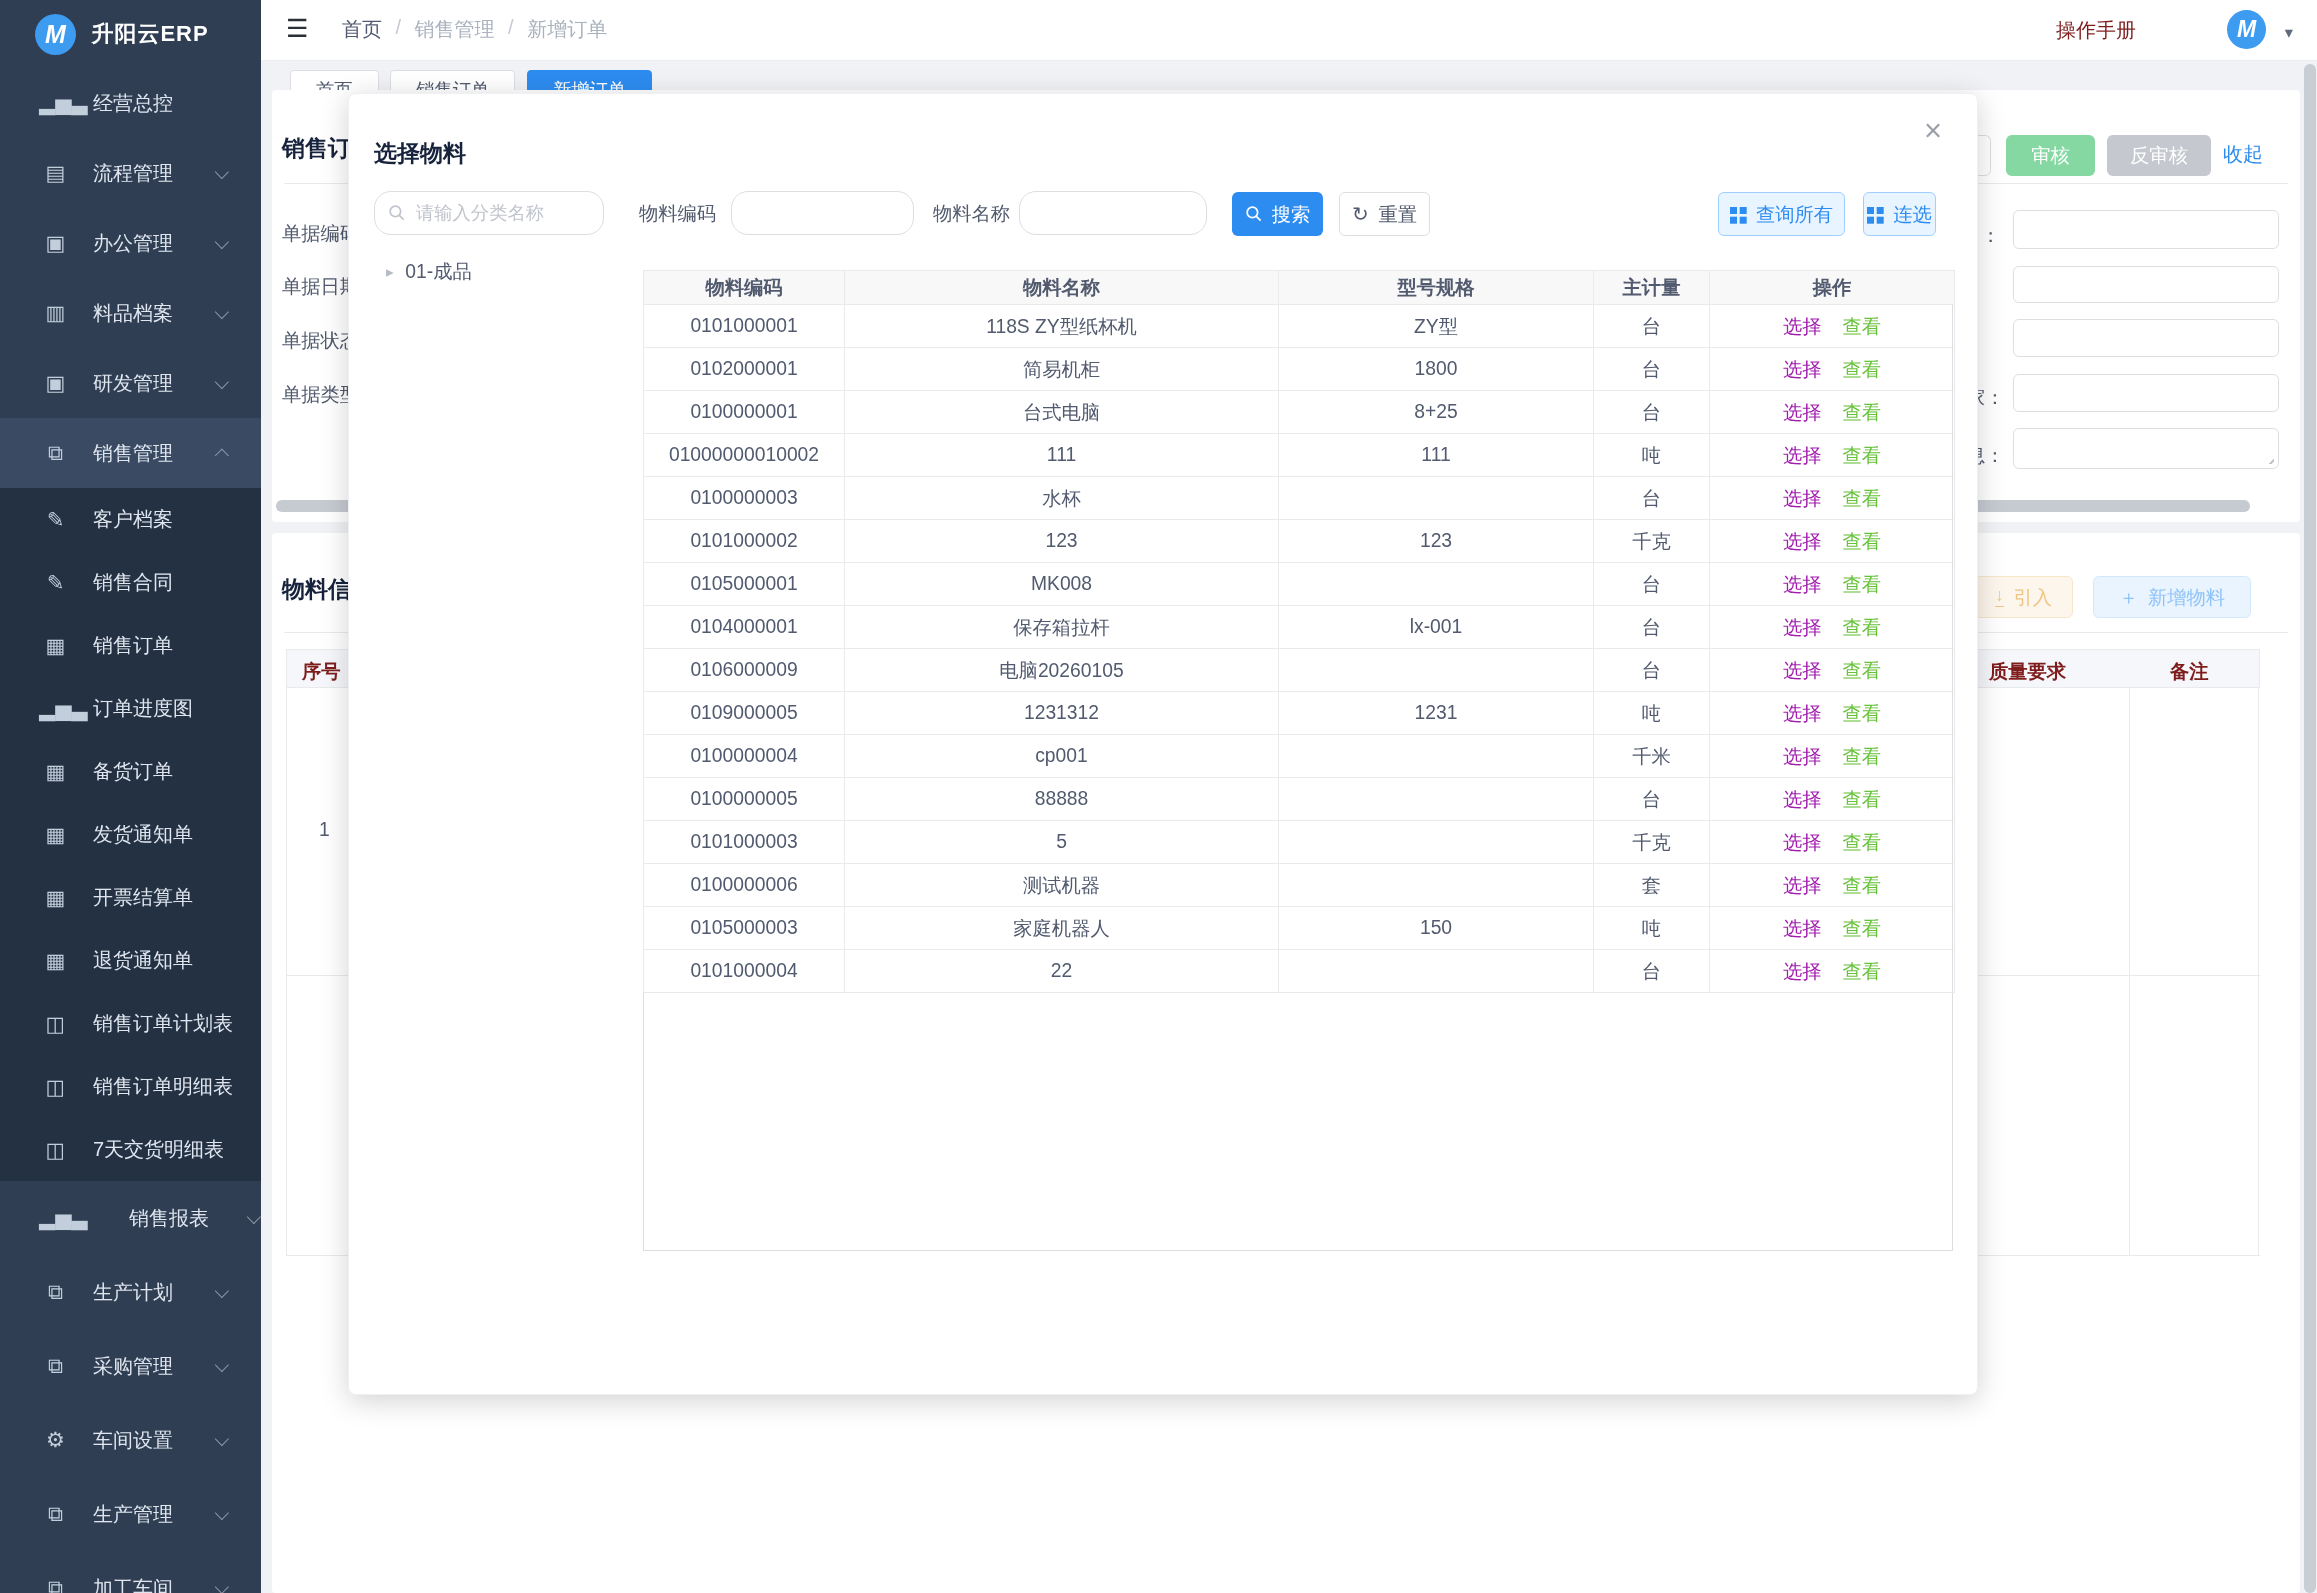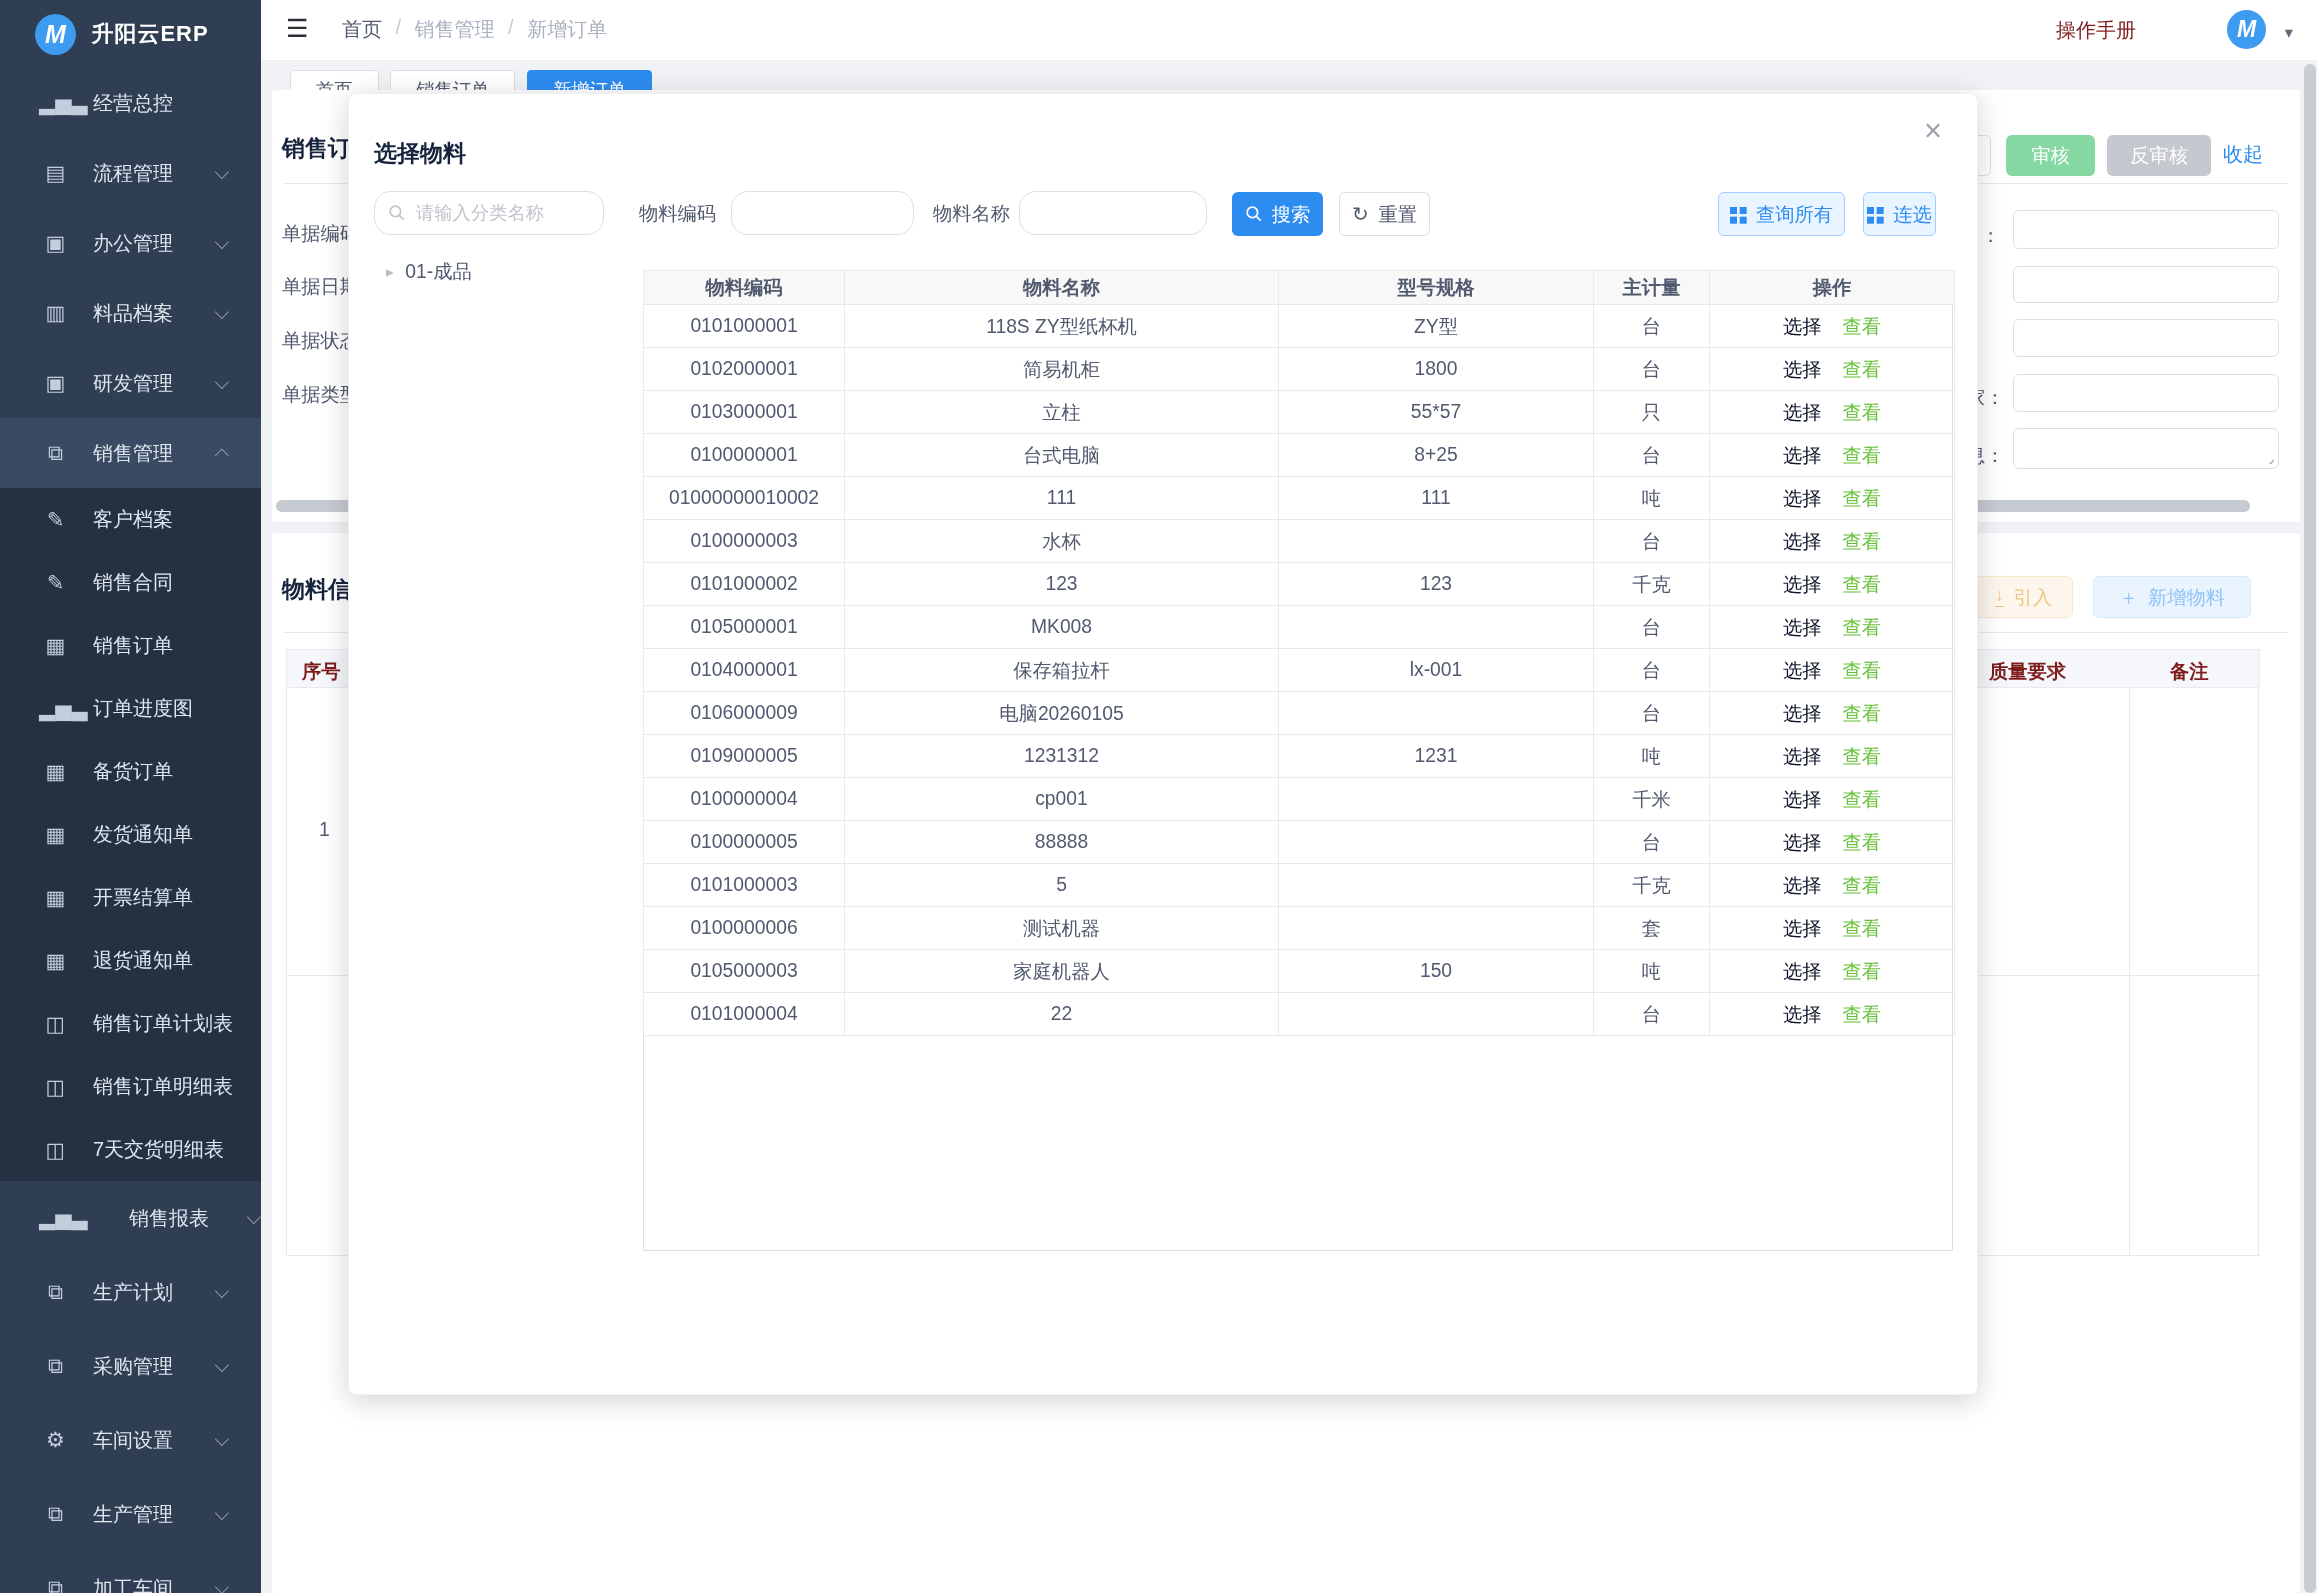--- a/index.html
+++ b/index.html
@@ -90,21 +90,21 @@
   .refresh-ic{font-size:20px;line-height:1;}
 
   #tree-node{position:absolute;left:37px;top:164px;font-size:19.3px;color:#515a6e;display:flex;align-items:center;gap:11.6px;cursor:pointer;}
   #tree-node .arrow{color:#b6bcc6;font-size:15.4px;}
 
   #mtable{position:absolute;left:294px;top:176px;width:1310px;border-collapse:collapse;table-layout:fixed;
     font-size:19.3px;color:#515a6e;}
   #mtable-wrap{position:absolute;left:294px;top:176px;width:1310px;height:981px;border:1px solid #dcdee2;box-sizing:border-box;}
   #mtable th{background:#f8f8f9;font-weight:600;height:33px;border:1px solid #e8eaec;padding:0;}
   #mtable td{height:42px;border:1px solid #e8eaec;text-align:center;padding:0;overflow:hidden;white-space:nowrap;}
-  .link-select{color:#0f172a;cursor:pointer;margin-right:15.4px;}
+  .link-select{color:#a21caf;cursor:pointer;margin-right:15.4px;}
   .link-view{color:#67c23a;cursor:pointer;}
 </style>
 </head>
 <body>
 
 <div id="sidebar">
   <div class="logo-row">
     <div class="logo-circle">M</div>
     <div class="logo-text">升阳云ERP</div>
   </div>
@@ -398,30 +398,20 @@
           <td>0102000001</td>
           <td>简易机柜</td>
           <td>1800</td>
           <td>台</td>
           <td>
             <span class="link-select">选择</span>
             <span class="link-view">查看</span>
           </td>
         </tr>
 
-        <tr>
-          <td>0103000001</td>
-          <td>立柱</td>
-          <td>55*57</td>
-          <td>只</td>
-          <td>
-            <span class="link-select">选择</span>
-            <span class="link-view">查看</span>
-          </td>
-        </tr>
 
         <tr>
           <td>0100000001</td>
           <td>台式电脑</td>
           <td>8+25</td>
           <td>台</td>
           <td>
             <span class="link-select">选择</span>
             <span class="link-view">查看</span>
           </td>

